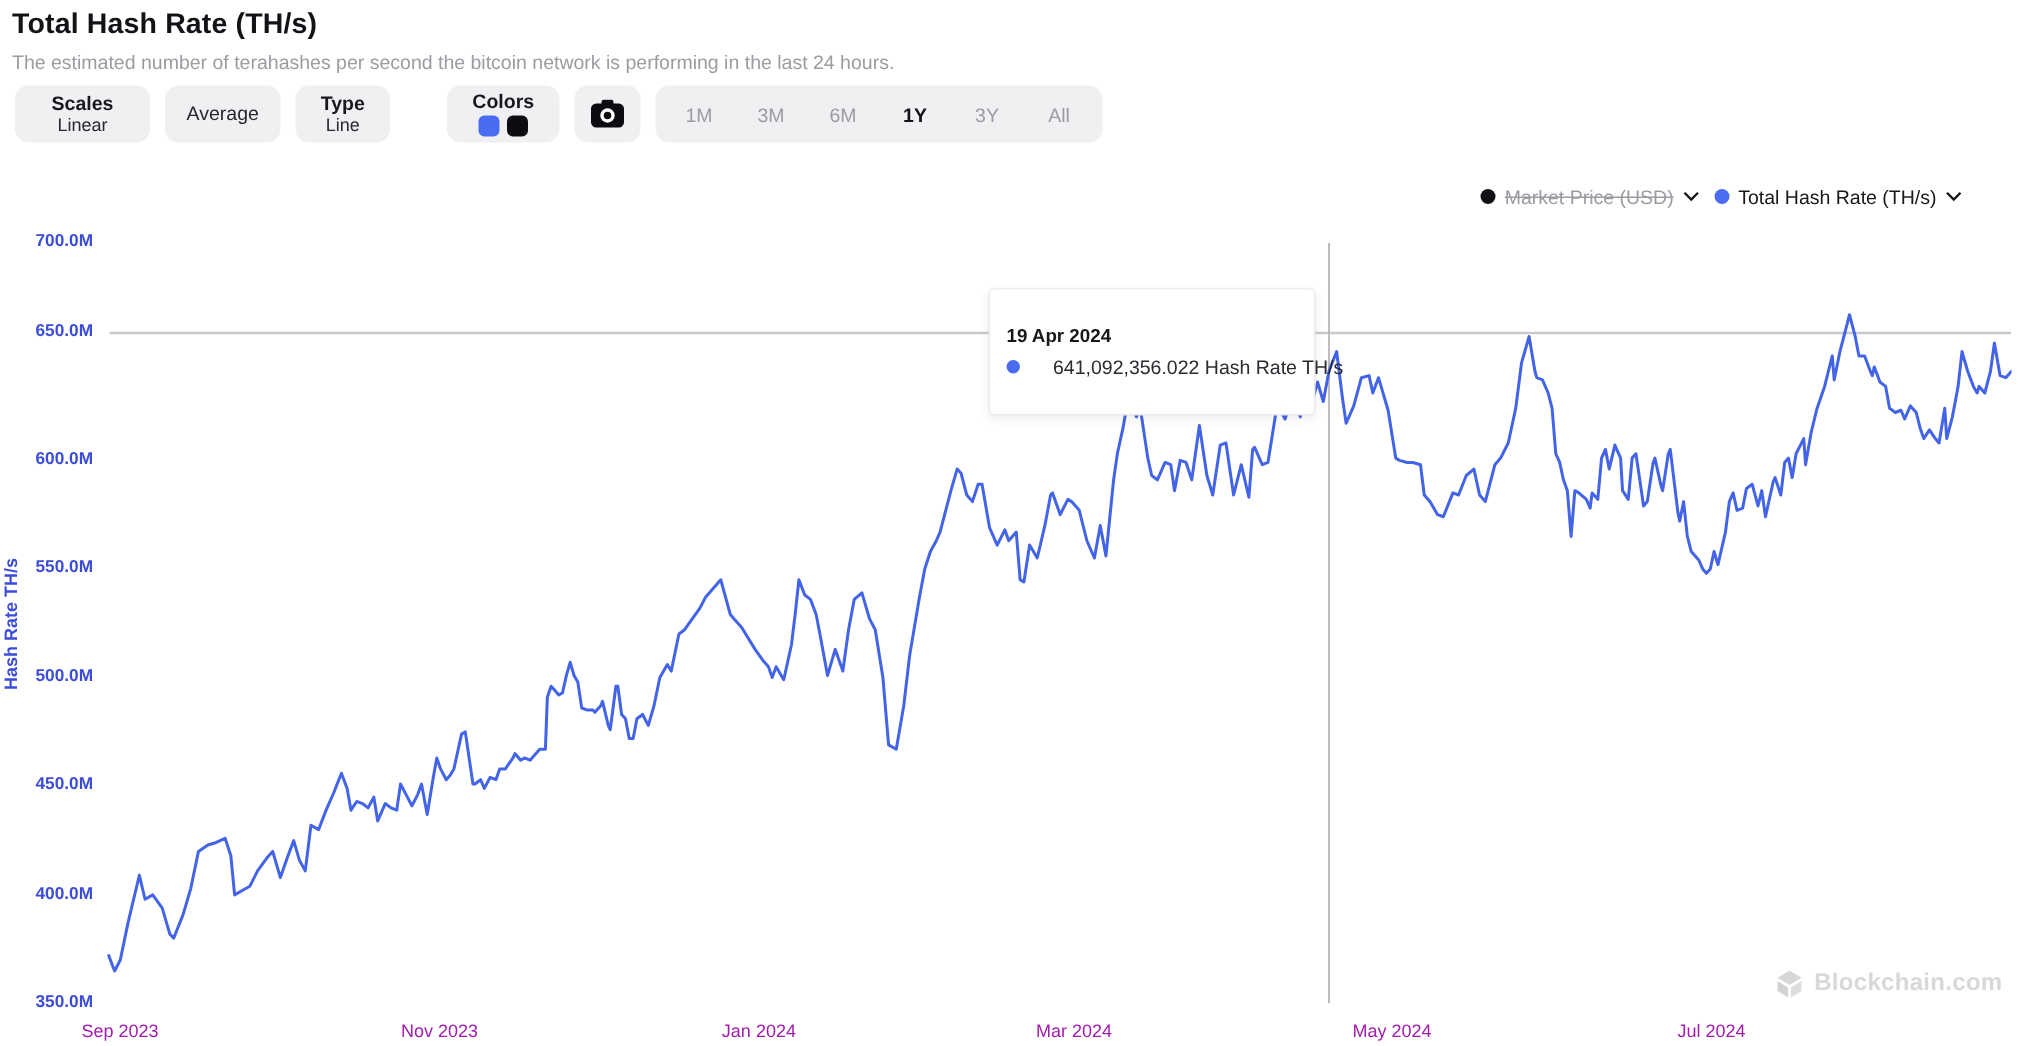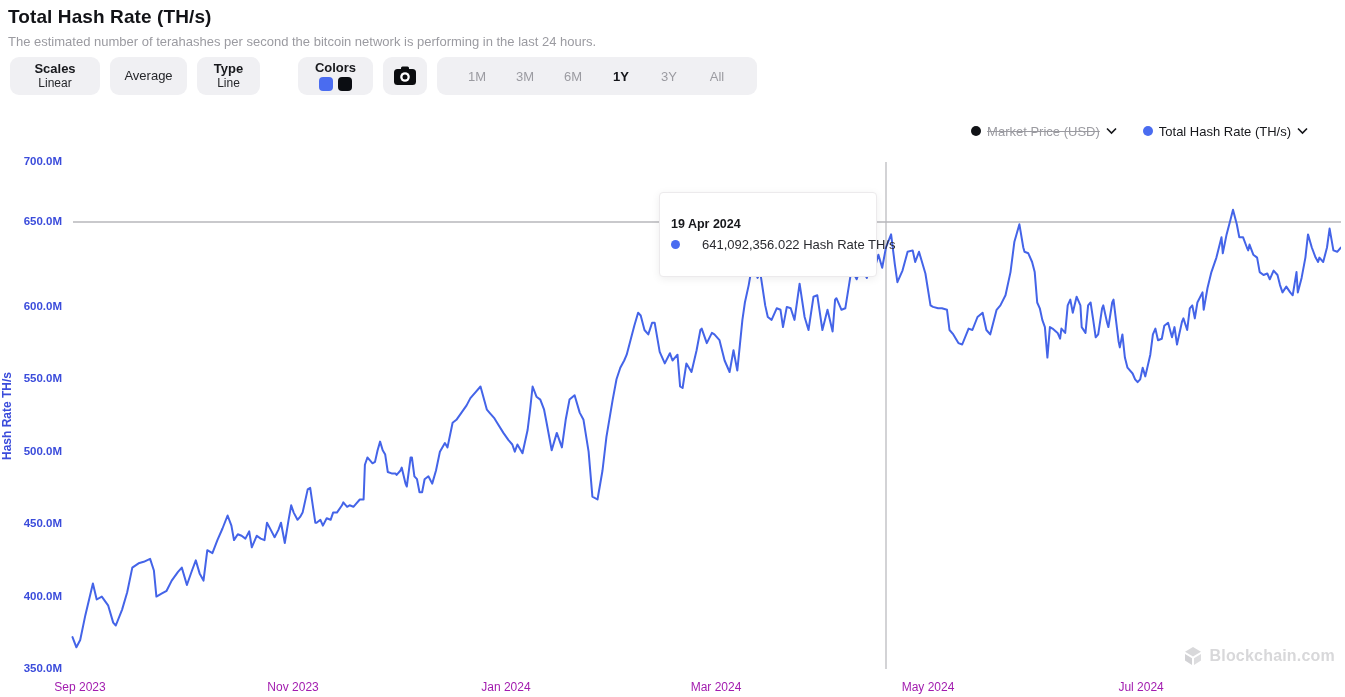--- a/index.html
+++ b/index.html
@@ -14,25 +14,25 @@
   .tbtn .b{font-size:13px;font-weight:bold;color:#17181c;}
   .tbtn .s{font-size:12px;color:#26272b;}
   .tbtn .m{font-size:13px;color:#26272b;}
   .btn-scales{width:90px;}
   .btn-average{width:77px;}
   .btn-type{width:63px;}
   .btn-colors{width:75px;margin-left:28px;}
   .btn-camera{width:44px;}
   .swatches{display:flex;gap:5px;margin-top:2px;}
   .sw{width:14px;height:14px;border-radius:4px;display:inline-block;}
-  .ranges{background:#f0f0f3;border-radius:9px;display:flex;align-items:stretch;padding:0 16px;}
+  .ranges{background:#f0f0f3;border-radius:9px;display:flex;align-items:stretch;padding:0 5px;}
   .rbtn{border:none;background:transparent;width:48px;font-family:inherit;font-size:13px;color:#9b9ba1;cursor:pointer;}
   .rbtn.active{color:#131419;font-weight:bold;}
   
-  .legend{position:absolute;top:122px;right:37px;display:flex;gap:26px;align-items:center;height:18px;}
+  .legend{position:absolute;top:122px;right:37px;display:flex;gap:10px;align-items:center;height:18px;}
   .litem{display:flex;align-items:center;gap:6px;cursor:pointer;}
   .litem .dot{width:10px;height:10px;border-radius:50%;display:inline-block;}
   .litem span{font-size:13px;color:#17181c;}
   .litem.off span{color:#9b9ba1;text-decoration:line-through;}
   
   .ytick{position:absolute;left:0;width:62px;text-align:right;font-size:11.5px;font-weight:bold;color:#3b4cdb;}
   .xtick{position:absolute;top:680px;transform:translateX(-50%);font-size:12px;color:#a21caf;}
   .y-title{position:absolute;left:7px;top:416px;transform:translate(-50%,-50%) rotate(-90deg);white-space:nowrap;font-size:12px;font-weight:bold;color:#3b4cdb;}
   
   .plot{position:absolute;left:70px;top:162px;}

